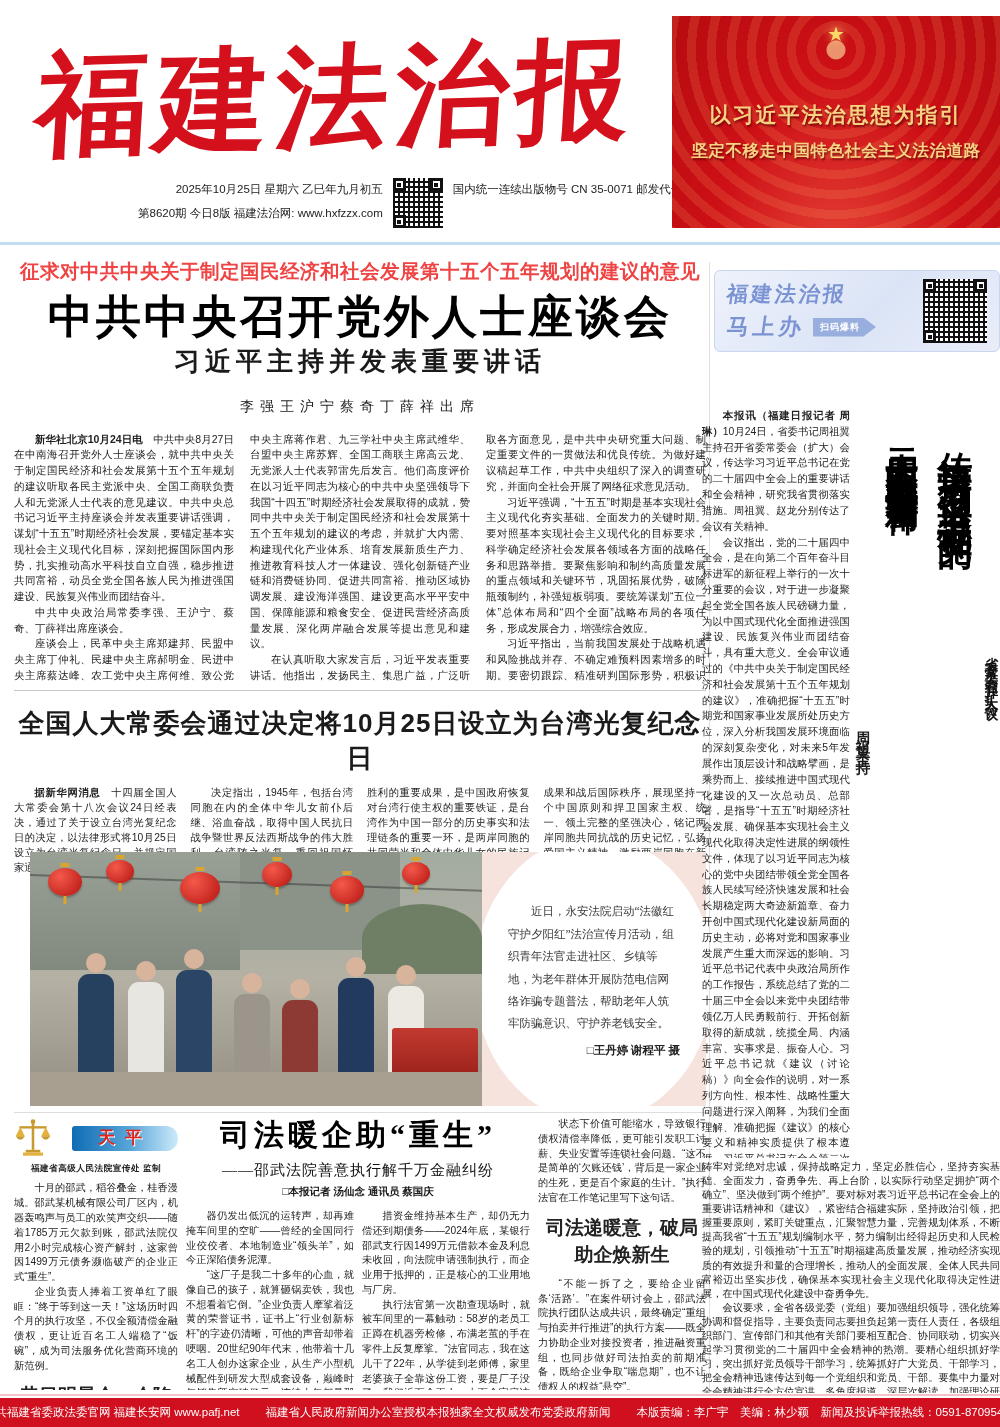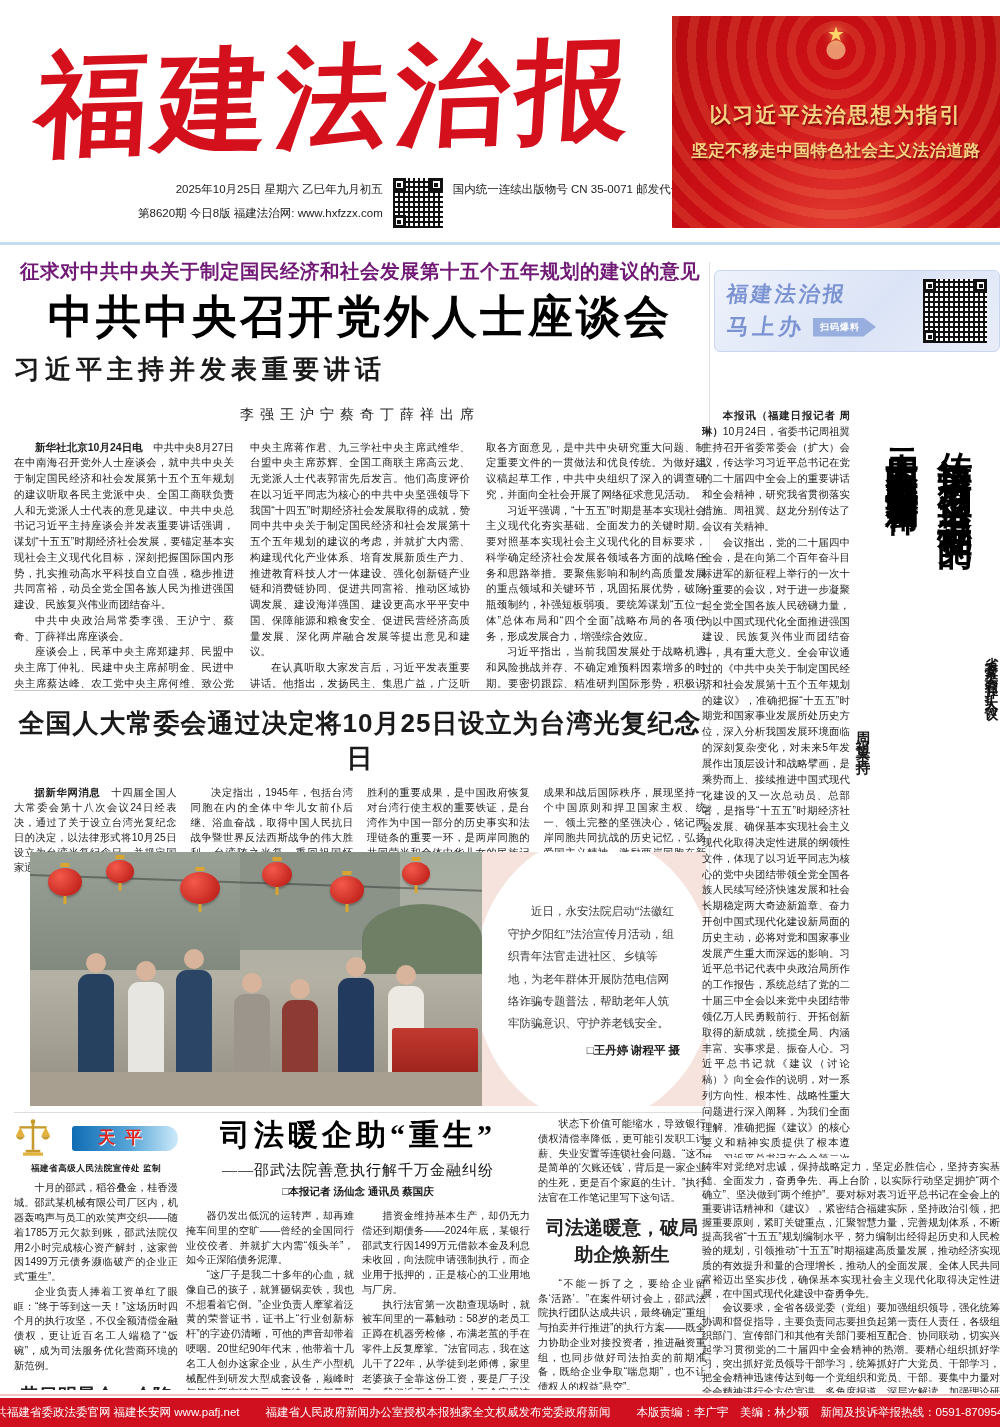--- a/index.html
+++ b/index.html
@@ -38,23 +38,23 @@
     text-shadow:1px 2px 2px rgba(80,0,0,.65);}
   .slogan .l2{font-size:16.5px;font-weight:bold;color:#f6d283;letter-spacing:.5px;
     text-shadow:1px 2px 2px rgba(80,0,0,.65);}
 
   .blue-rule{position:absolute;left:0;top:242px;width:1000px;height:3px;background:#c3dcf0;}
   .v-rule{position:absolute;left:709px;top:262px;width:1px;height:1128px;background:#e0e0e0;}
   .footer-line{position:absolute;left:0;top:1394px;width:1000px;height:2px;background:#f2c3c7;}
 
   
   .lead{position:absolute;left:14px;top:258px;width:692px;}
-  .lead .kicker{font-size:19.5px;font-weight:bold;text-align:center;letter-spacing:.5px;color:#701a75;}
+  .lead .kicker{font-size:19.5px;font-weight:bold;text-align:center;letter-spacing:.5px;color:#ef4444;}
   .lead h1{margin:8px 0 0;font-size:45px;font-weight:bold;text-align:center;letter-spacing:3px;line-height:1.08;color:#000;}
-  .lead .s1{margin-top:10px;font-size:26px;font-weight:bold;text-align:left;letter-spacing:5px;}
+  .lead .s1{margin-top:2px;font-size:26px;font-weight:bold;text-align:center;letter-spacing:5px;}
   .lead .s2{margin-top:19px;font-size:14px;text-align:center;letter-spacing:6px;font-weight:500;}
   .colbody{text-align:justify;color:#222;}
   .colbody p{margin:0;text-indent:2em;}
   .noind > p:first-child{text-indent:0;}
   .lead .body{margin-top:16px;height:260px;overflow:hidden;column-count:3;column-gap:16px;
     font-size:10.5px;line-height:1.5;}
   .bold-prefix{font-weight:bold;}
 
   
   .taiwan{position:absolute;left:14px;top:690px;width:692px;border-top:1px solid #c8c8c8;padding-top:15px;}
@@ -252,21 +252,21 @@
 
     </div>
 
     <div class="headline2">
       <h3>司法暖企助“重生”</h3>
       <div class="sub">——邵武法院善意执行解千万金融纠纷</div>
       <div class="by">□本报记者 汤仙念 通讯员 蔡国庆</div>
     </div>
 
     <div class="bcol c2 colbody noind">
-        <p>器仍发出低沉的运转声，却再难掩车间里的空旷——曾经的全国同行业佼佼者、并就扩大内需“领头羊”，如今正深陷债务泥潭。</p>
+        <p>器仍发出低沉的运转声，却再难掩车间里的空旷——曾经的全国同行业佼佼者、本地制造业“领头羊”，如今正深陷债务泥潭。</p>
         <p>“这厂子是我二十多年的心血，就像自己的孩子，就算砸锅卖铁，我也不想看着它倒。”企业负责人摩挲着泛黄的荣誉证书，证书上“行业创新标杆”的字迹仍清晰，可他的声音却带着哽咽。20世纪90年代末，他带着十几名工人创办这家企业，从生产小型机械配件到研发大型成套设备，巅峰时年销售额突破亿元，连续十年都是邵武市的纳税大户，厂区里的工人最多时超过200人。</p>
       </div>
     <div class="bcol c3 colbody noind">
         <p>措资金维持基本生产，却仍无力偿还到期债务——2024年底，某银行邵武支行因1499万元借款本金及利息未收回，向法院申请强制执行，而企业用于抵押的，正是核心的工业用地与厂房。</p>
         <p>执行法官第一次勘查现场时，就被车间里的一幕触动：58岁的老员工正蹲在机器旁检修，布满老茧的手在零件上反复摩挲。“法官同志，我在这儿干了22年，从学徒到老师傅，家里老婆孩子全靠这份工资，要是厂子没了，我们近百个工人、上百个家庭该咋办啊？”他握着法官的手，指节因用力而发白。</p>
       </div>
     <div class="bcol c4">
       <div class="colbody noind">
           <p>状态下价值可能缩水，导致银行债权清偿率降低，更可能引发职工讨薪、失业安置等连锁社会问题。“这不是简单的‘欠账还钱’，背后是一家企业的生死，更是百个家庭的生计。”执行法官在工作笔记里写下这句话。</p>
         </div>

